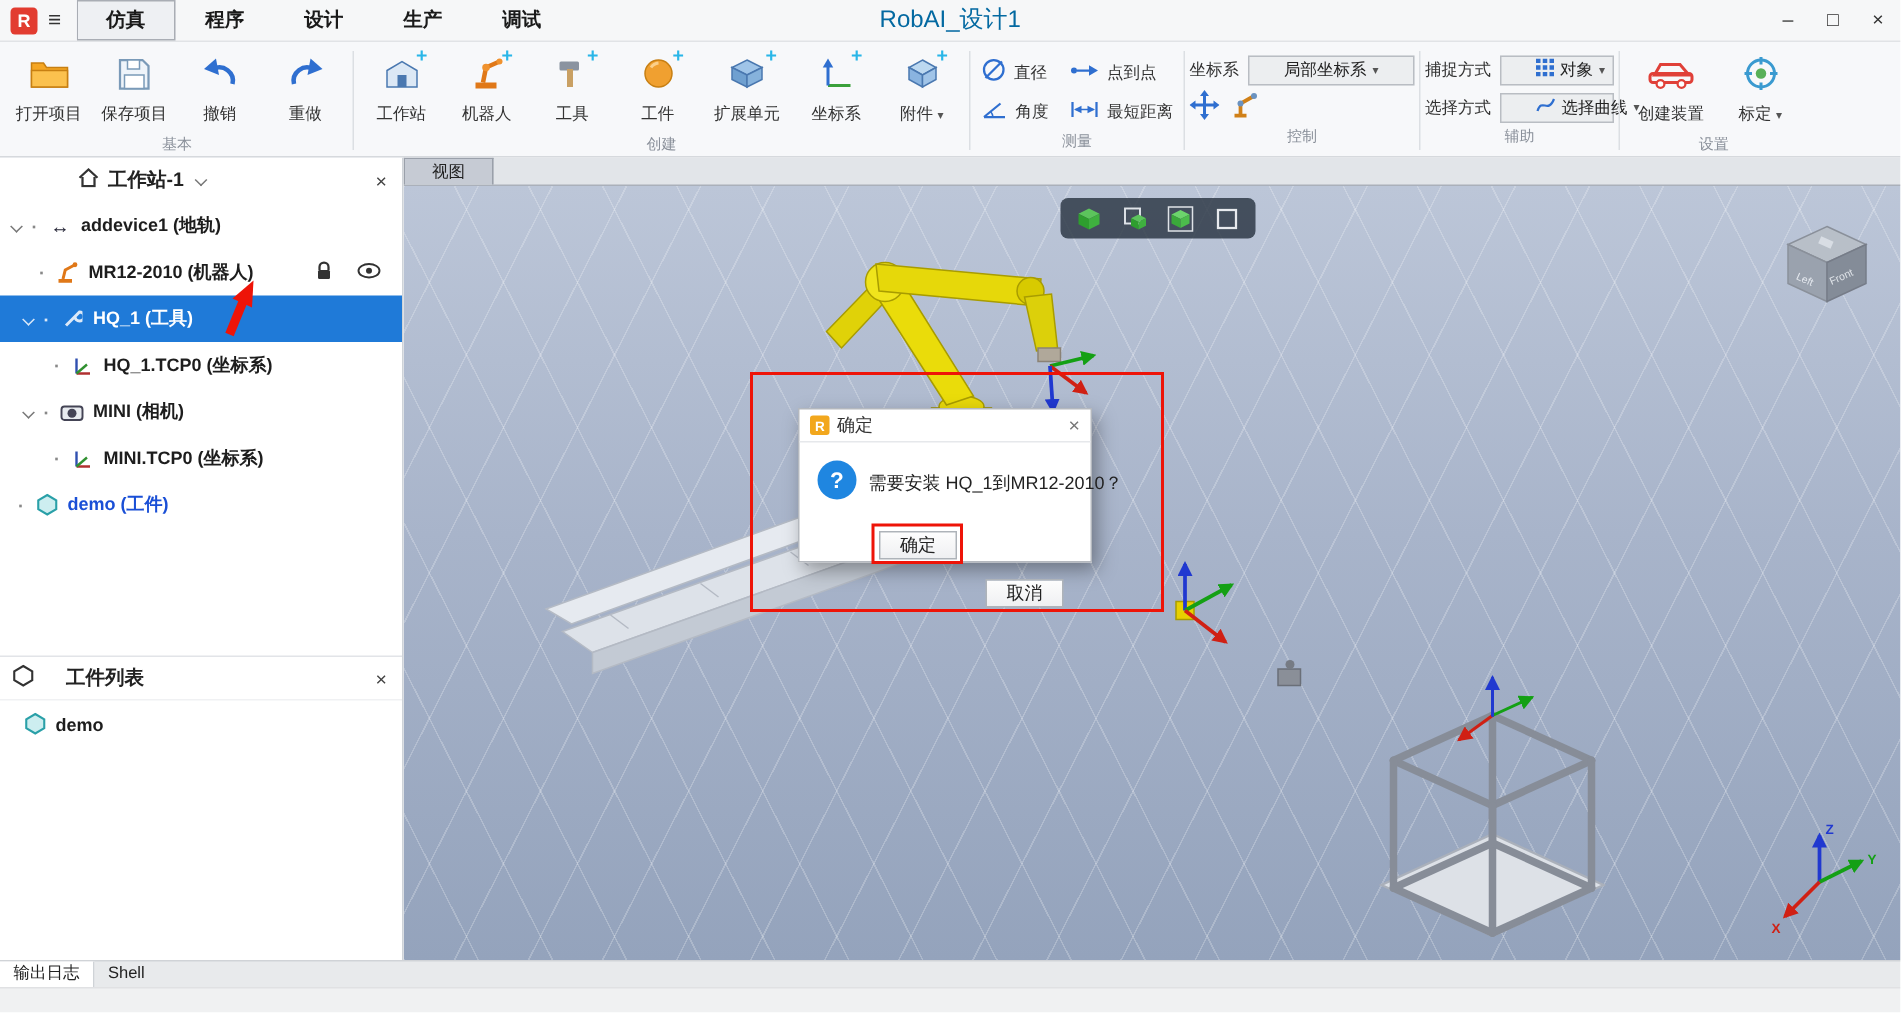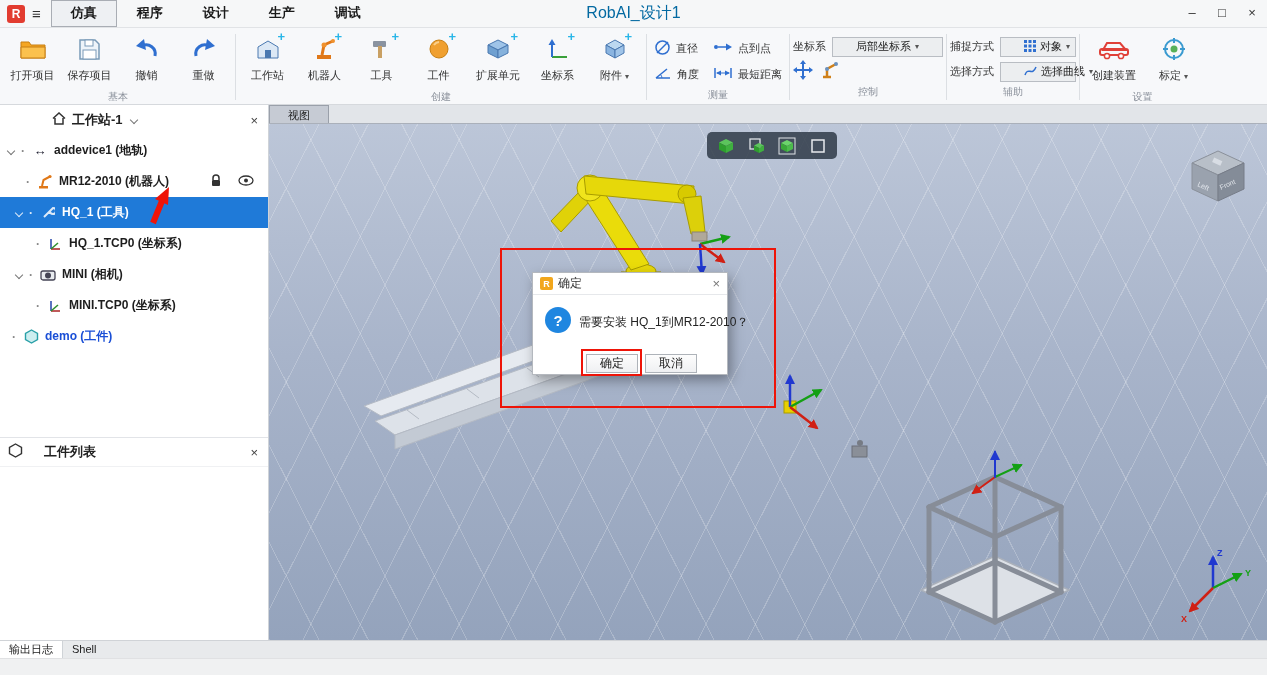--- a/index.html
+++ b/index.html
@@ -66,21 +66,21 @@
 
   
   .dialog { position:absolute; left:532px; top:272px; width:196px; height:103px; background:#fff; border:1px solid #b4b8be; box-shadow:3px 5px 12px rgba(0,0,0,0.35); z-index:40; }
   .dtitle { height:22px; display:flex; align-items:center; gap:5px; padding:0 7px; border-bottom:1px solid #e6e8eb; font-size:12px; color:#333; }
   .dlogo { width:13px; height:13px; border-radius:2px; background:#f2a71d; color:#fff; font-size:9px; font-weight:bold; display:flex; align-items:center; justify-content:center; }
   .dclose { margin-left:auto; color:#777; font-size:13px; }
   .qicon { position:absolute; left:12px; top:34px; width:26px; height:26px; border-radius:50%; background:#1f86e0; color:#fff; font-weight:bold; font-size:15px; display:flex; align-items:center; justify-content:center; }
   .dmsg { position:absolute; left:46px; top:41px; font-size:12px; color:#222; white-space:nowrap;text-align:center; }
   .dbtn { position:absolute; top:81px; width:52px; height:19px; background:linear-gradient(#fdfdfd,#eff0f2); border:1px solid #aeb3b9; font-size:12px; text-align:center; line-height:17px; color:#222; }
   .dbtn.ok { left:53px; }
-  .dbtn.cancel { left:112px; }
+  .dbtn.cancel { left:124px;margin-top:32px; }
 
   
   .bottombar { position:absolute; left:0; top:640px; width:100%; height:18px; background:#e8eaec; border-top:1px solid #d0d3d7; display:flex; align-items:stretch; z-index:15; }
   .btab { padding:0 9px; font-size:11px; line-height:17px; color:#222; }
   .btab.active { background:#fff; border-right:1px solid #cfd3d7; }
   .statusstrip { position:absolute; left:0; top:658px; width:100%; height:17px; background:#f0f1f2; border-top:1px solid #e0e1e3; }
 
   
   .annot-rect-outer { position:absolute; left:500px; top:248px; width:276px; height:160px; border:2px solid #ee1408; z-index:45; pointer-events:none; }
   .annot-rect-ok { position:absolute; left:581px; top:349px; width:61px; height:27px; border:2px solid #ee1408; z-index:46; pointer-events:none; }
@@ -472,20 +472,28 @@
     </div>
 
     <div class="parts-section">
       <div class="pheader">
         <span><svg width="15" height="15">
               <polygon points="7.5,1 13.5,4.5 13.5,10.5 7.5,14 1.5,10.5 1.5,4.5" fill="none" stroke="#333" stroke-width="1.4"></polygon>
             </svg></span>
         <span>工件列表</span>
         <span class="x">×</span>
       </div>
+      <div class="trow" style="padding-left:14px">
+        <span class="ticon">
+            <svg width="15" height="15">
+              <polygon points="7.5,1 13.5,4.5 13.5,10.5 7.5,14 1.5,10.5 1.5,4.5" fill="#cdeef0" stroke="#2aa0a8" stroke-width="1.4"></polygon>
+            </svg>
+          </span>
+        <span>demo</span>
+      </div>
     </div>
   </div>
 
   <div class="viewport">
     <div class="vtabs">
       <div class="vtab">视图</div>
     </div>
     <div class="scene">
       <div class="grid"></div>
 

